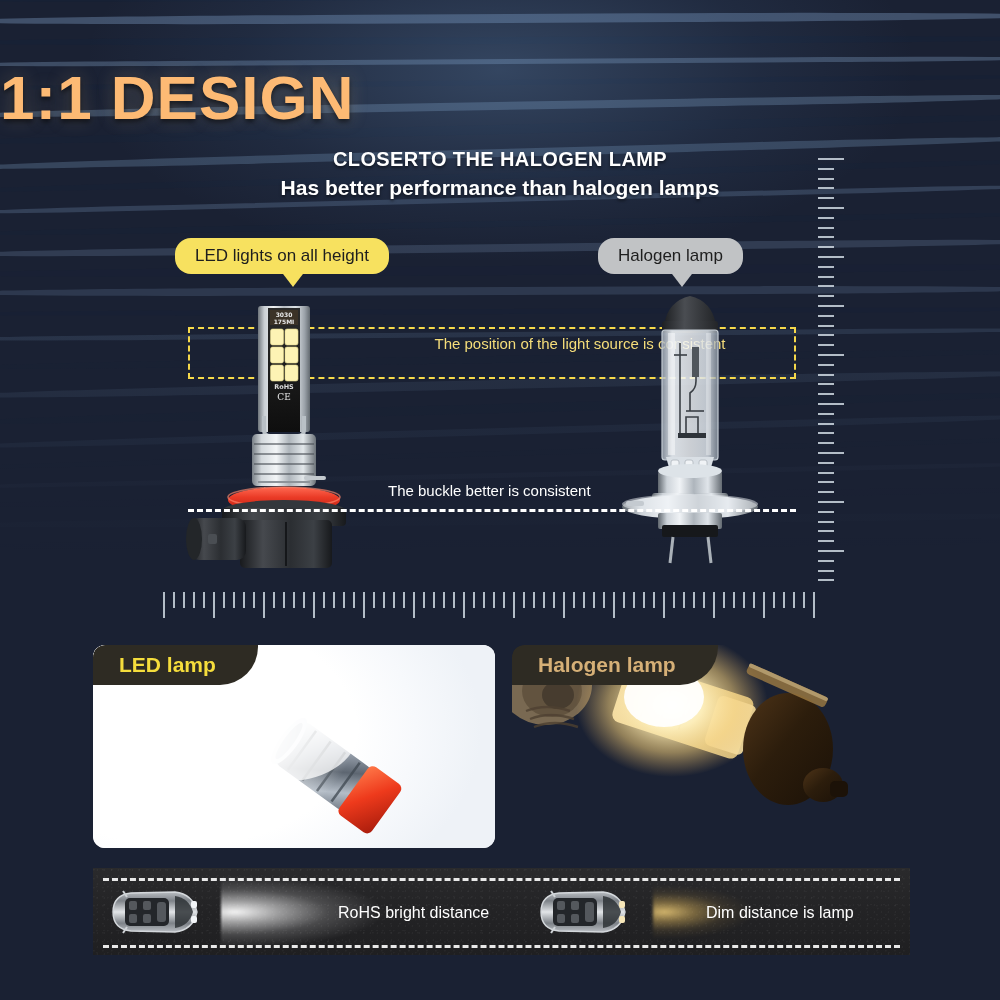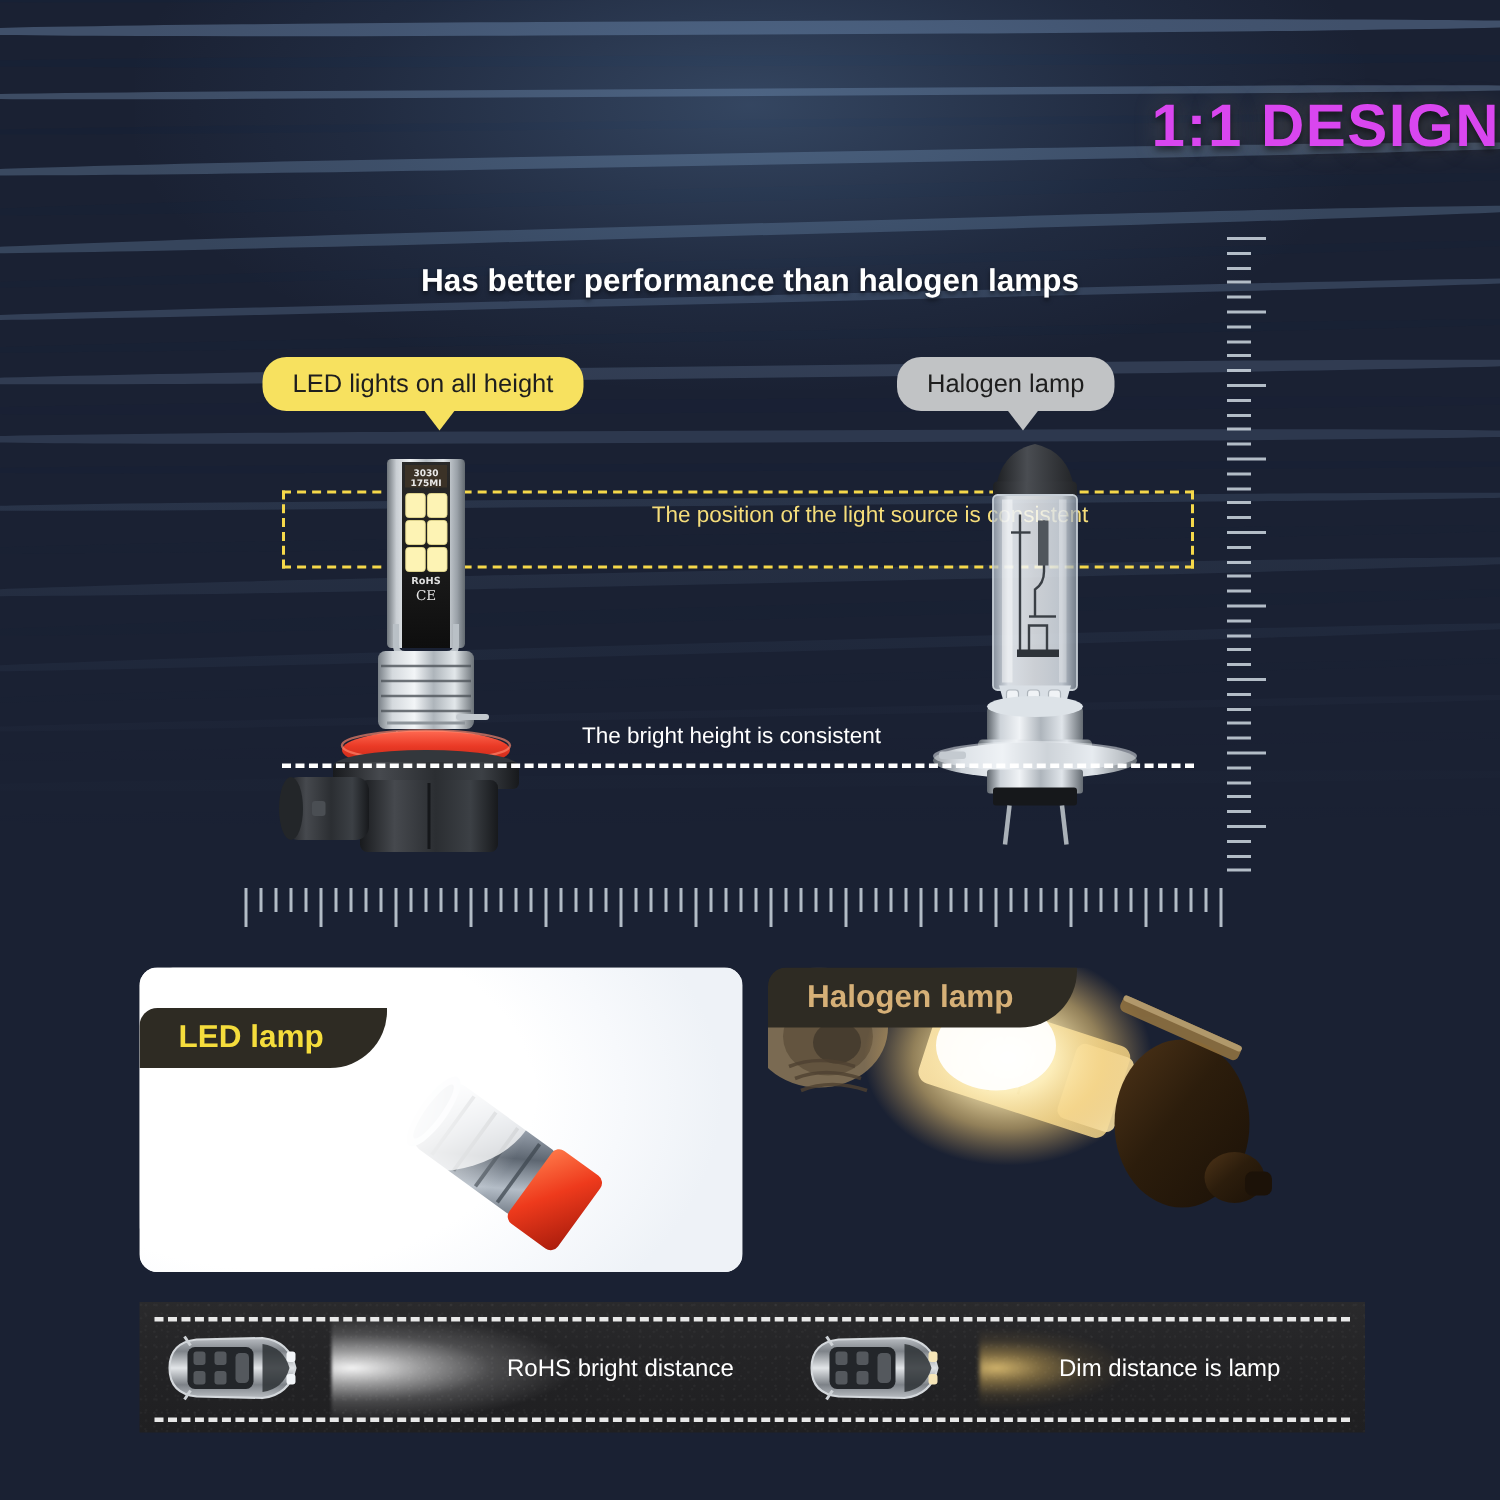--- a/index.html
+++ b/index.html
@@ -72,25 +72,25 @@
     transform: translateX(-50%);
     background: radial-gradient(ellipse at center, rgba(120,165,215,0.28) 0%, rgba(90,130,180,0.10) 45%, rgba(0,0,0,0) 72%);
     pointer-events: none;
   }
 
   
   .title {
     position: absolute;
     top: 62px;
     left: 0; right: 0;
-    text-align: right;
-    font-size: 40px;
+    text-align: left;
+    font-size: 62px;
     font-weight: bold;
     letter-spacing: 1px;
-    color: #d946ef;
+    color: #fdba74;
     text-shadow: 0 3px 5px rgba(0,0,0,0.55), 0 0 18px rgba(230,200,140,0.25);
   }
 
   .subtitle1 {
     position: absolute;
     top: 148px;
     left: 0; right: 0;
     text-align: center;
     font-size: 20px;
     font-weight: bold;
@@ -245,21 +245,21 @@
     height: 40px;
     padding: 0 42px 0 26px;
     display: flex;
     align-items: center;
     font-size: 21px;
     font-weight: bold;
     background: #2e2b23;
     border-radius: 12px 0 38px 0;
     z-index: 5;
   }
-  .tab-led { color: #f5dd3c; margin-top: 27px; }
+  .tab-led { color: #f5dd3c; }
   .tab-halogen { color: #d6b077; }
 
   
   .beam-strip {
     position: absolute;
     left: 93px;
     top: 868px;
     width: 817px;
     height: 87px;
     background:
@@ -346,20 +346,21 @@
       <div class="stripe" style="top: 490.691px; height: 5.03059px; background: rgba(18, 34, 58, 0.06); transform: rotate(-1.5deg);"></div>
       <div class="stripe" style="top: 512.606px; height: 5.23284px; background: rgba(150, 185, 225, 0.05); transform: rotate(-1.21deg);"></div>
       <div class="stripe" style="top: 534.236px; height: 7.36626px; background: rgba(18, 34, 58, 0.035); transform: rotate(-0.84deg);"></div>
       <div class="stripe" style="top: 556.225px; height: 9.09943px; background: rgba(150, 185, 225, 0.027); transform: rotate(-0.49deg);"></div>
       <div class="stripe" style="top: 579.049px; height: 8.53833px; background: rgba(18, 34, 58, 0.01); transform: rotate(-0.25deg);"></div>
     </div>
   <div class="bg-fade-bottom"></div>
   <div class="bg-glow"></div>
 
   <div class="title">1:1 DESIGN</div>
+  <div class="subtitle1">CLOSERTO THE HALOGEN LAMP</div>
   <div class="subtitle2">Has better performance than halogen lamps</div>
 
   <div class="ruler-v" id="ruler-v">
       <div class="tick" style="top: 0px; width: 26px;"></div>
       <div class="tick" style="top: 9.8px; width: 16px;"></div>
       <div class="tick" style="top: 19.6px; width: 16px;"></div>
       <div class="tick" style="top: 29.4px; width: 16px;"></div>
       <div class="tick" style="top: 39.2px; width: 16px;"></div>
       <div class="tick" style="top: 49px; width: 26px;"></div>
       <div class="tick" style="top: 58.8px; width: 16px;"></div>
@@ -615,21 +616,21 @@
       <rect x="44" y="240" width="56" height="12" rx="2" fill="#16181b"></rect>
 
       <g stroke="#aab1b8" stroke-width="3">
         <line x1="55" y1="252" x2="52" y2="278"></line>
         <line x1="90" y1="252" x2="93" y2="278"></line>
       </g>
     </svg>
   </div>
 
   <div class="buckle-line"></div>
-  <div class="buckle-label">The bright height is consistent</div>
+  <div class="buckle-label">The buckle better is consistent</div>
 
   <div class="badge badge-led">LED lights on all height</div>
   <div class="badge-tail tail-led"></div>
   <div class="badge badge-halogen">Halogen lamp</div>
   <div class="badge-tail tail-halogen"></div>
 
   <div class="panel panel-led">
     <div class="panel-img panel-img-led">
       <svg width="402" height="203" viewBox="0 0 402 203" style="position:absolute;inset:0;">
         <defs>

